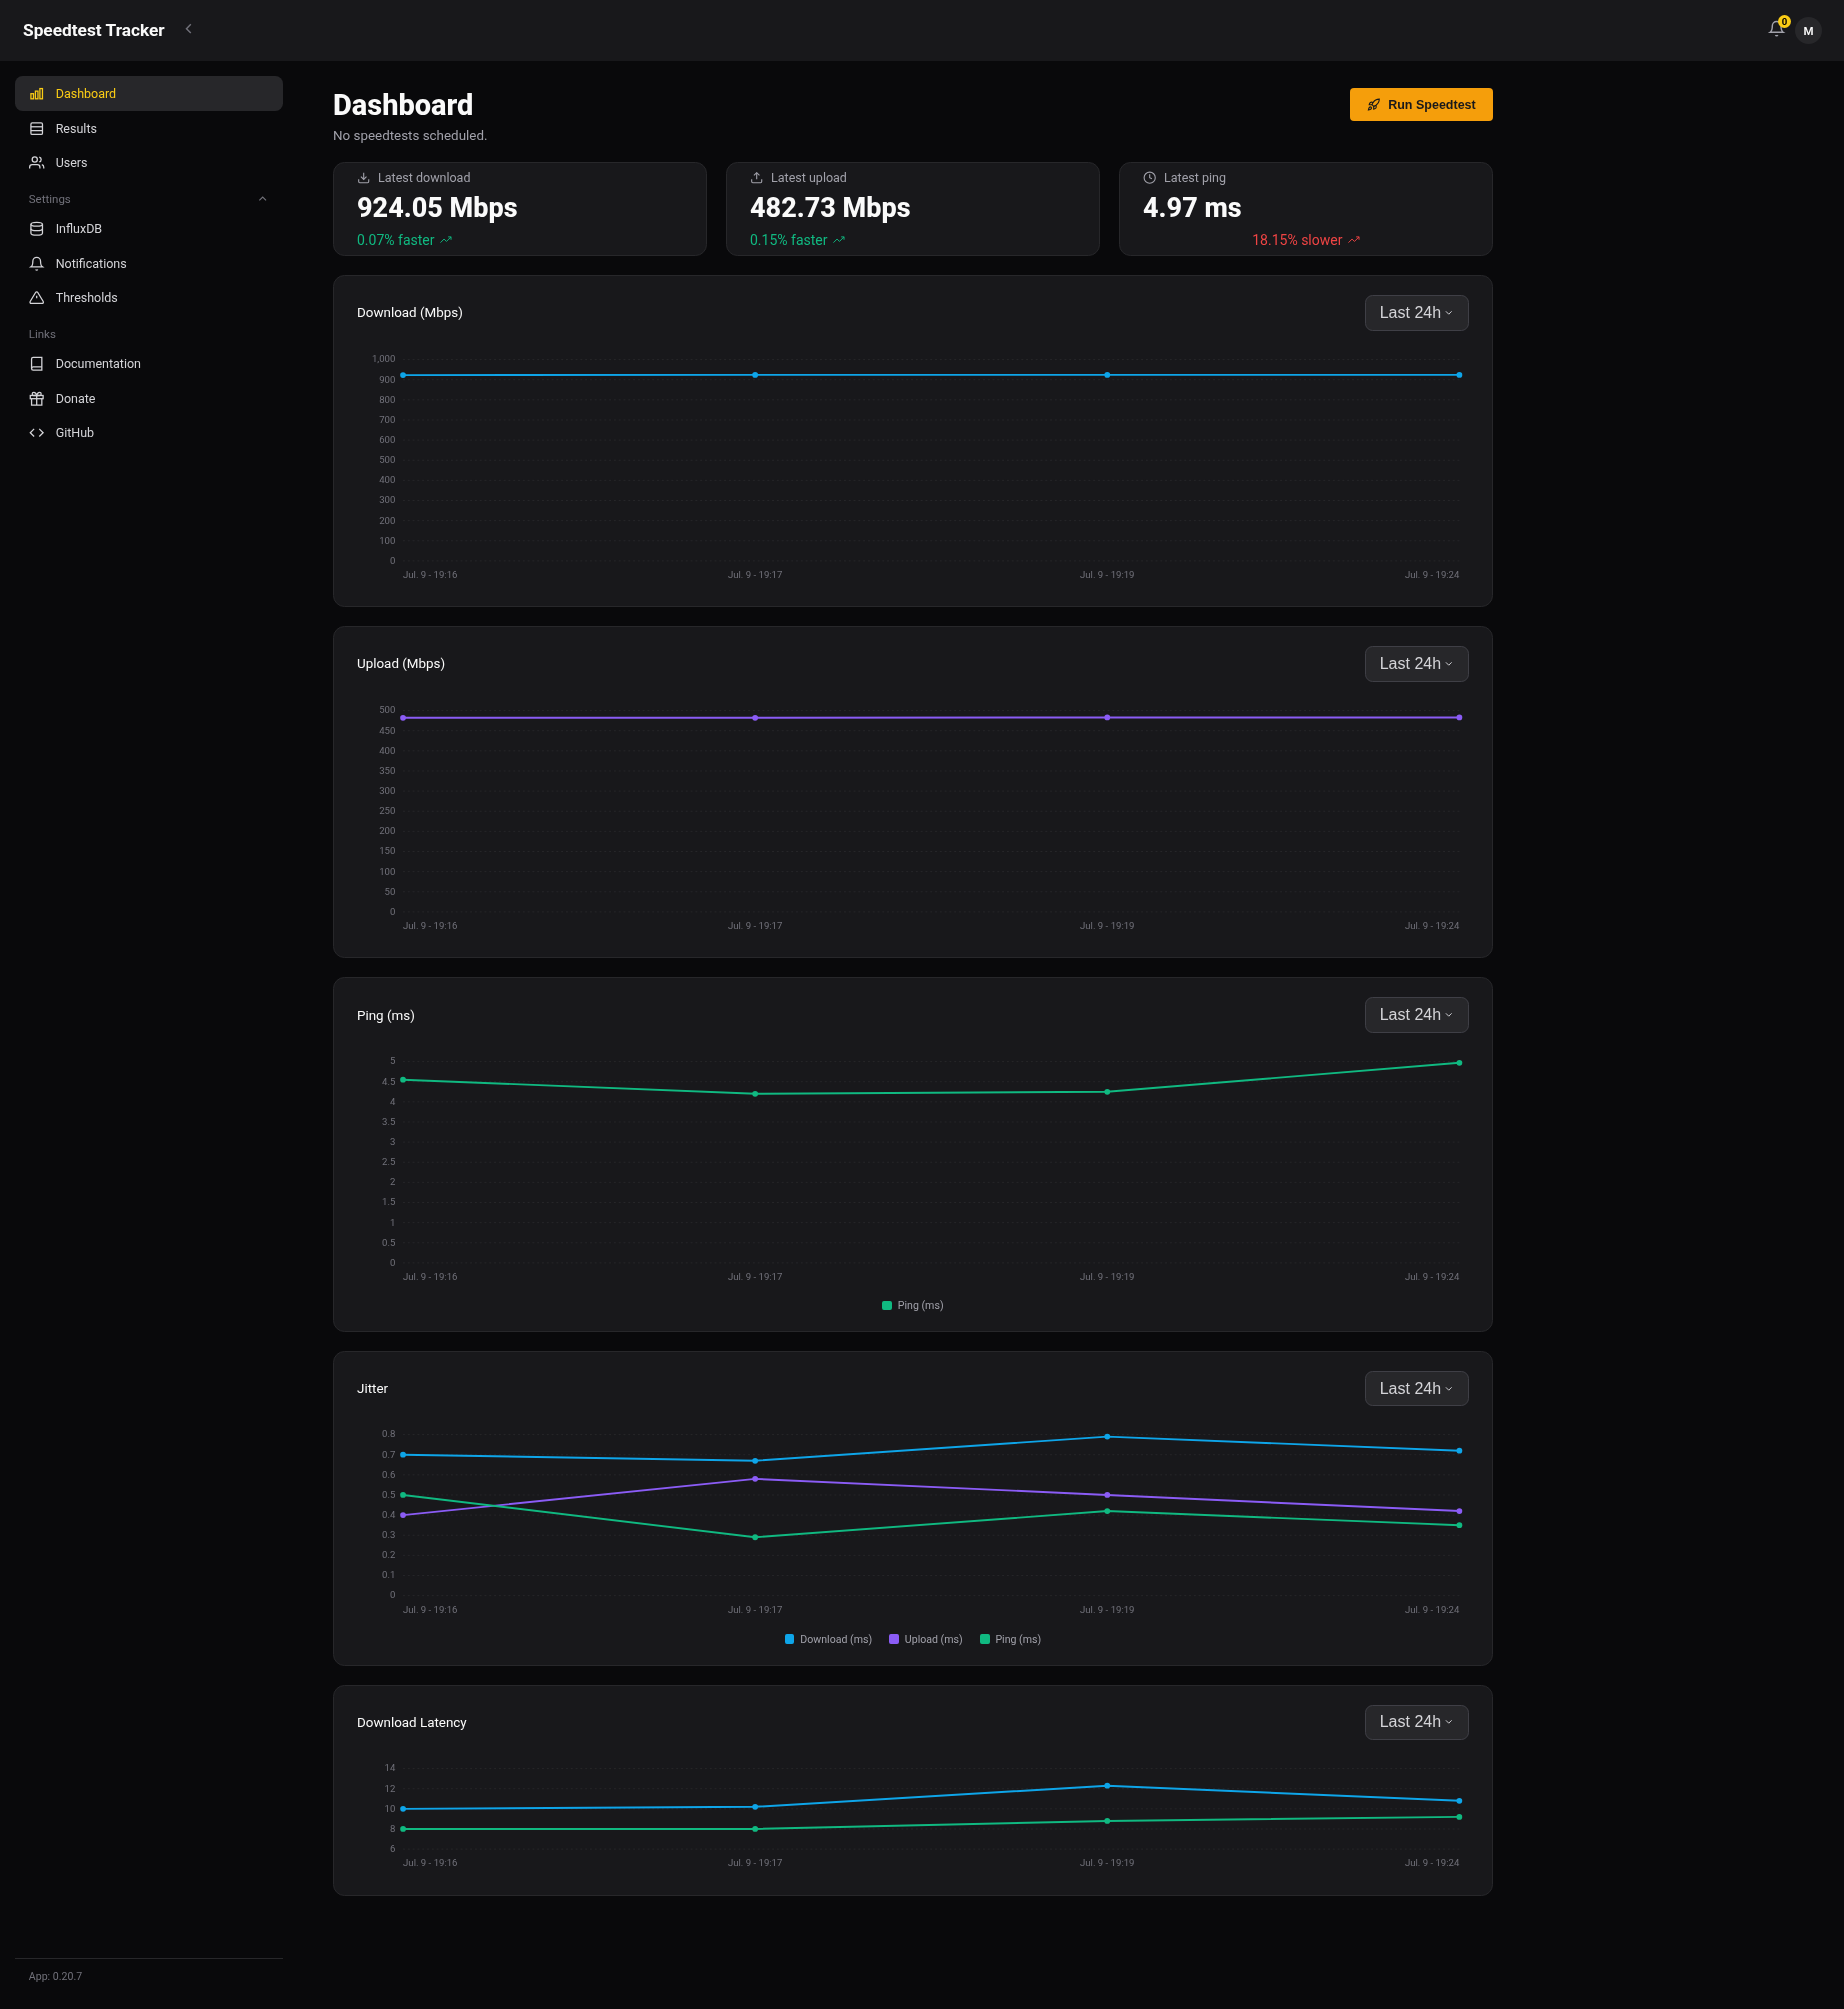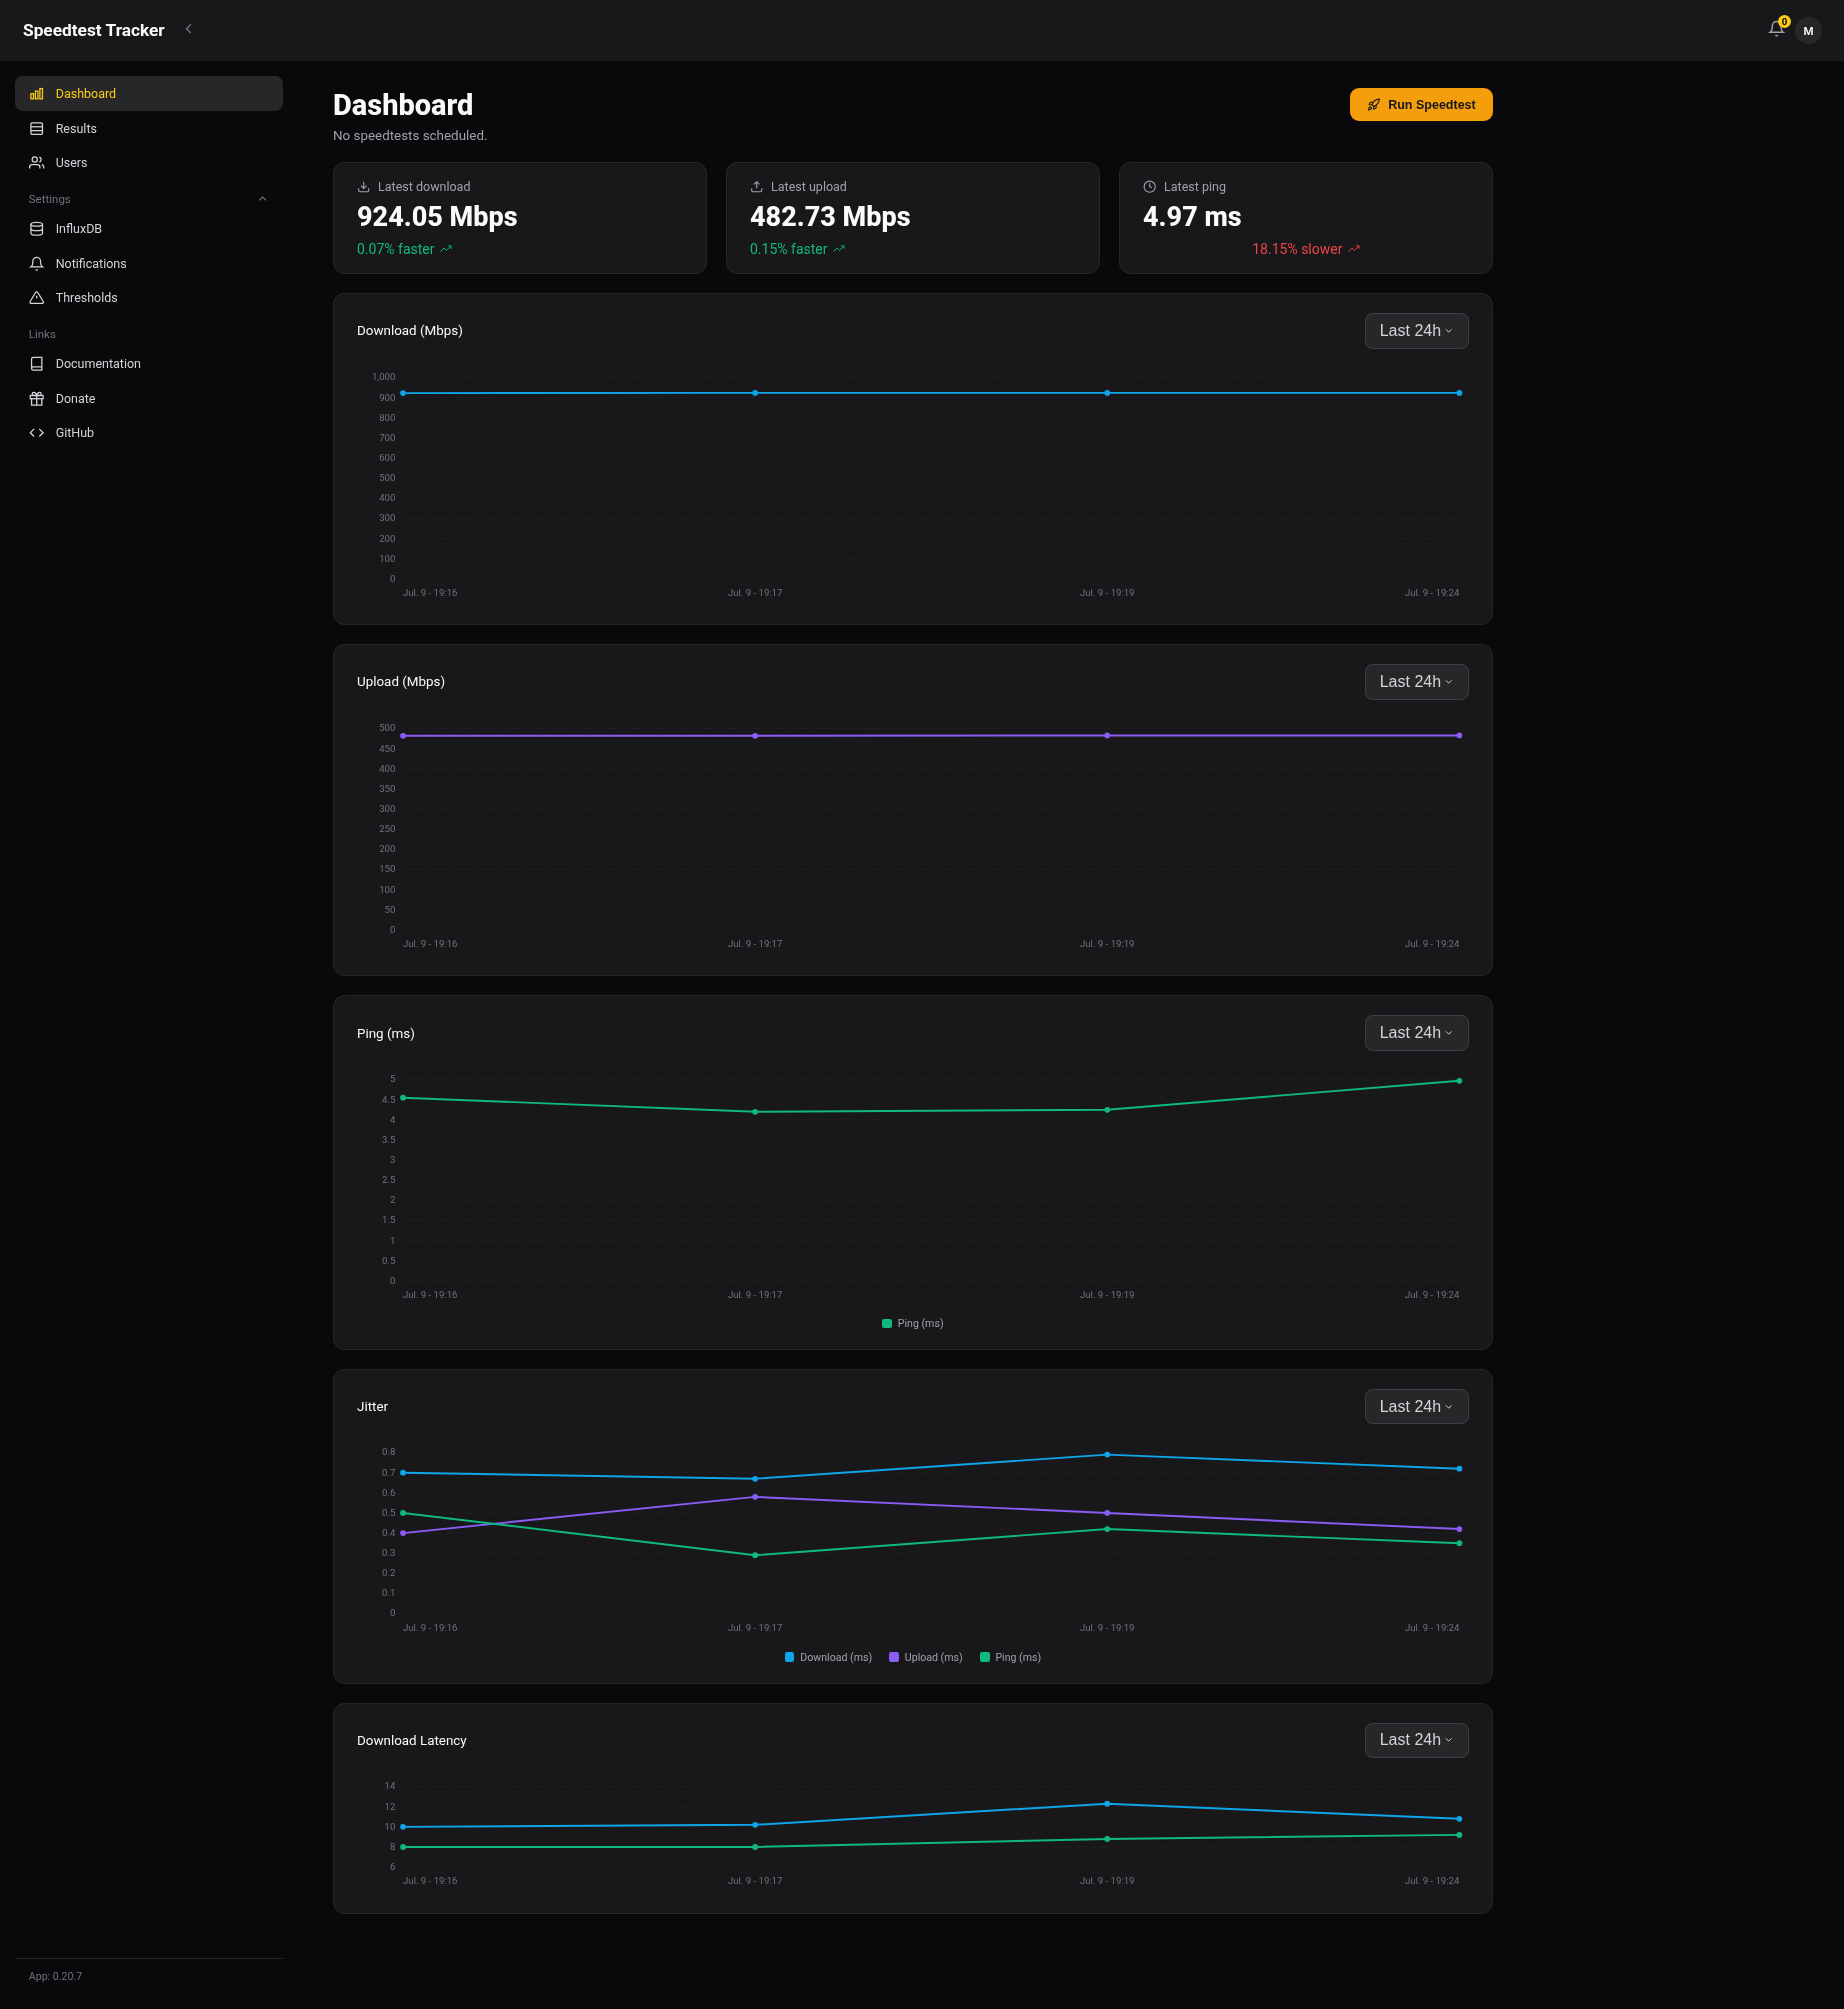--- a/index.html
+++ b/index.html
@@ -62,28 +62,28 @@
 }
 .main { flex: 1; padding: 27px 35px; max-width: 1230px; }
 .page-header {
   display: flex; justify-content: space-between; align-items: flex-start;
   margin-bottom: 19px;
 }
 .page-title { font-size: 29px; font-weight: 800; margin-bottom: 5.8px; }
 .page-subtitle { color: #a1a1aa; font-size: 13.4px; }
 .run-btn {
   background: #f59e0b; color: #18181b; font-weight: 600;
-  border: none; border-radius: 9px;
+  border: none; border-radius: 4px;
   padding: 9.6px 17.3px; display: flex; align-items: center; gap: 7.7px;
   cursor: pointer; font-size: 12.5px; margin-left: 28px;
 }
 .stats-row { display: flex; gap: 19px; margin-bottom: 19px; }
 .stat-card {
   flex: 1; background: #18181b; border: 1px solid #27272a;
-  border-radius: 11.5px; padding: 16px 23px;
+  border-radius: 11.5px; padding: 7px 23px;
 }
 .stat-label {
   display: flex; align-items: center; gap: 7.7px;
   color: #a1a1aa; font-size: 12.5px; margin-bottom: 7.7px;
 }
 .stat-value { font-size: 27px; font-weight: 800; margin-bottom: 7.7px; }
 .stat-trend { font-size: 14px; display: flex; align-items: center; gap: 5.8px; }
 .trend-up { color: #10b981; }
 .trend-down { color: #ef4444; justify-content: center; }
 .chart-card {

